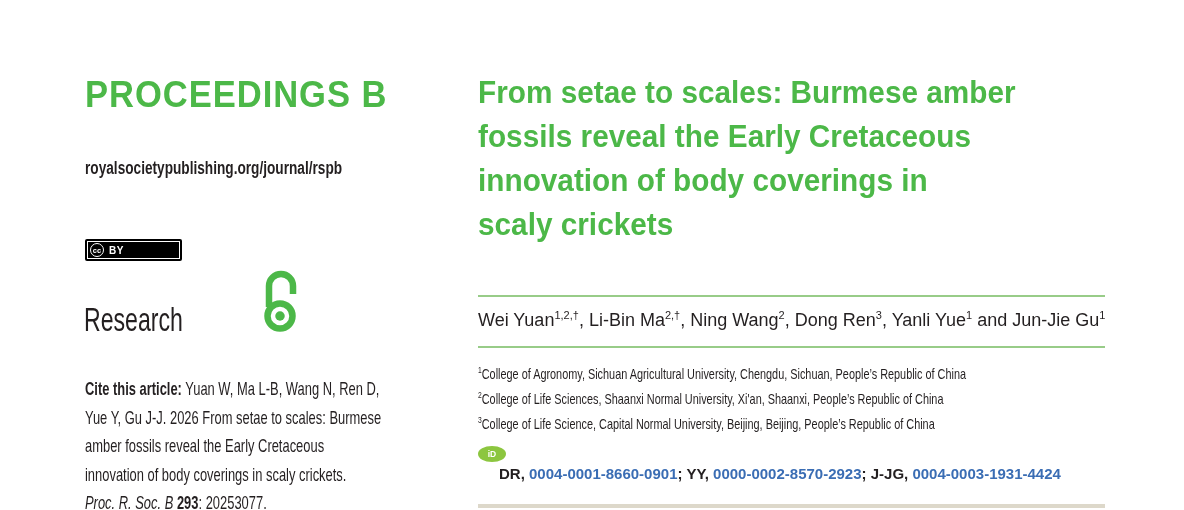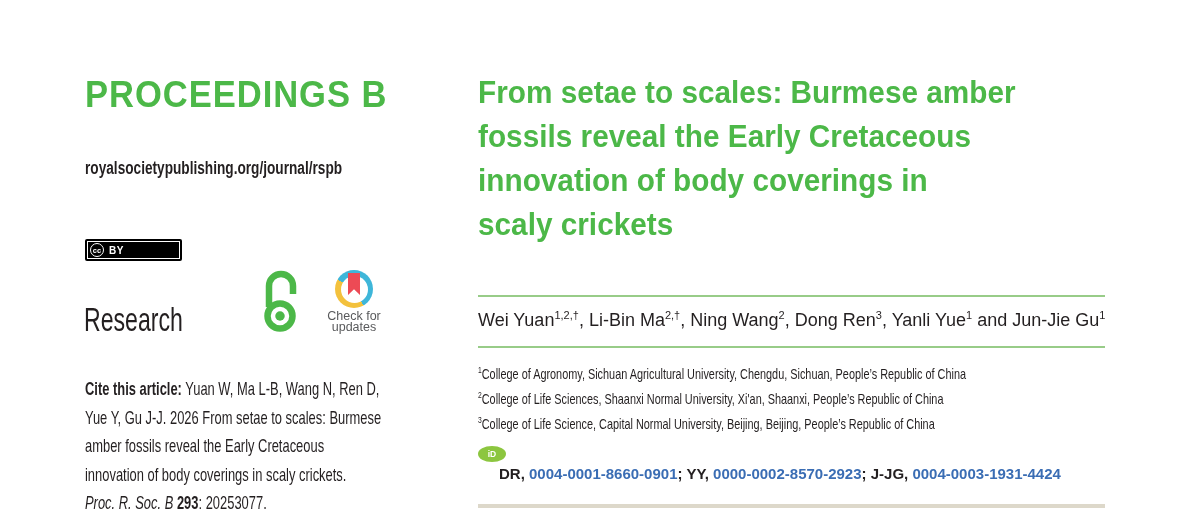--- a/index.html
+++ b/index.html
@@ -65,30 +65,20 @@
   </div>
 
   <div class="research">Research</div>
 
   <svg class="oa" viewBox="0 0 76 128" aria-hidden="true">
     <path d="M14 76 L14 34 A24 24 0 0 1 62 34 L62 50" fill="none" stroke="#4cb848" stroke-width="13"></path>
     <circle cx="36" cy="94" r="25" fill="none" stroke="#4cb848" stroke-width="13"></circle>
     <circle cx="36" cy="94" r="9.5" fill="#4cb848"></circle>
   </svg>
 
-  <div class="cm">
-    <div class="cmring">
-      <div class="cminner"></div>
-      <div class="cmbook"></div>
-    </div>
-    <div class="cmtext">
-      <span>Check for</span><br>
-      <span>updates</span>
-    </div>
-  </div>
 
   <div class="cite">
     <div class="cline"><b>Cite this article:</b><span> Yuan W, Ma L-B, Wang N, Ren D,</span></div>
     <div class="cline">Yue Y, Gu J-J. 2026 From setae to scales: Burmese</div>
     <div class="cline">amber fossils reveal the Early Cretaceous</div>
     <div class="cline">innovation of body coverings in scaly crickets.</div>
     <div class="cline"><i>Proc. R. Soc. B </i><b>293</b><span>: 20253077.</span></div>
   </div>
 
   <div class="title">

